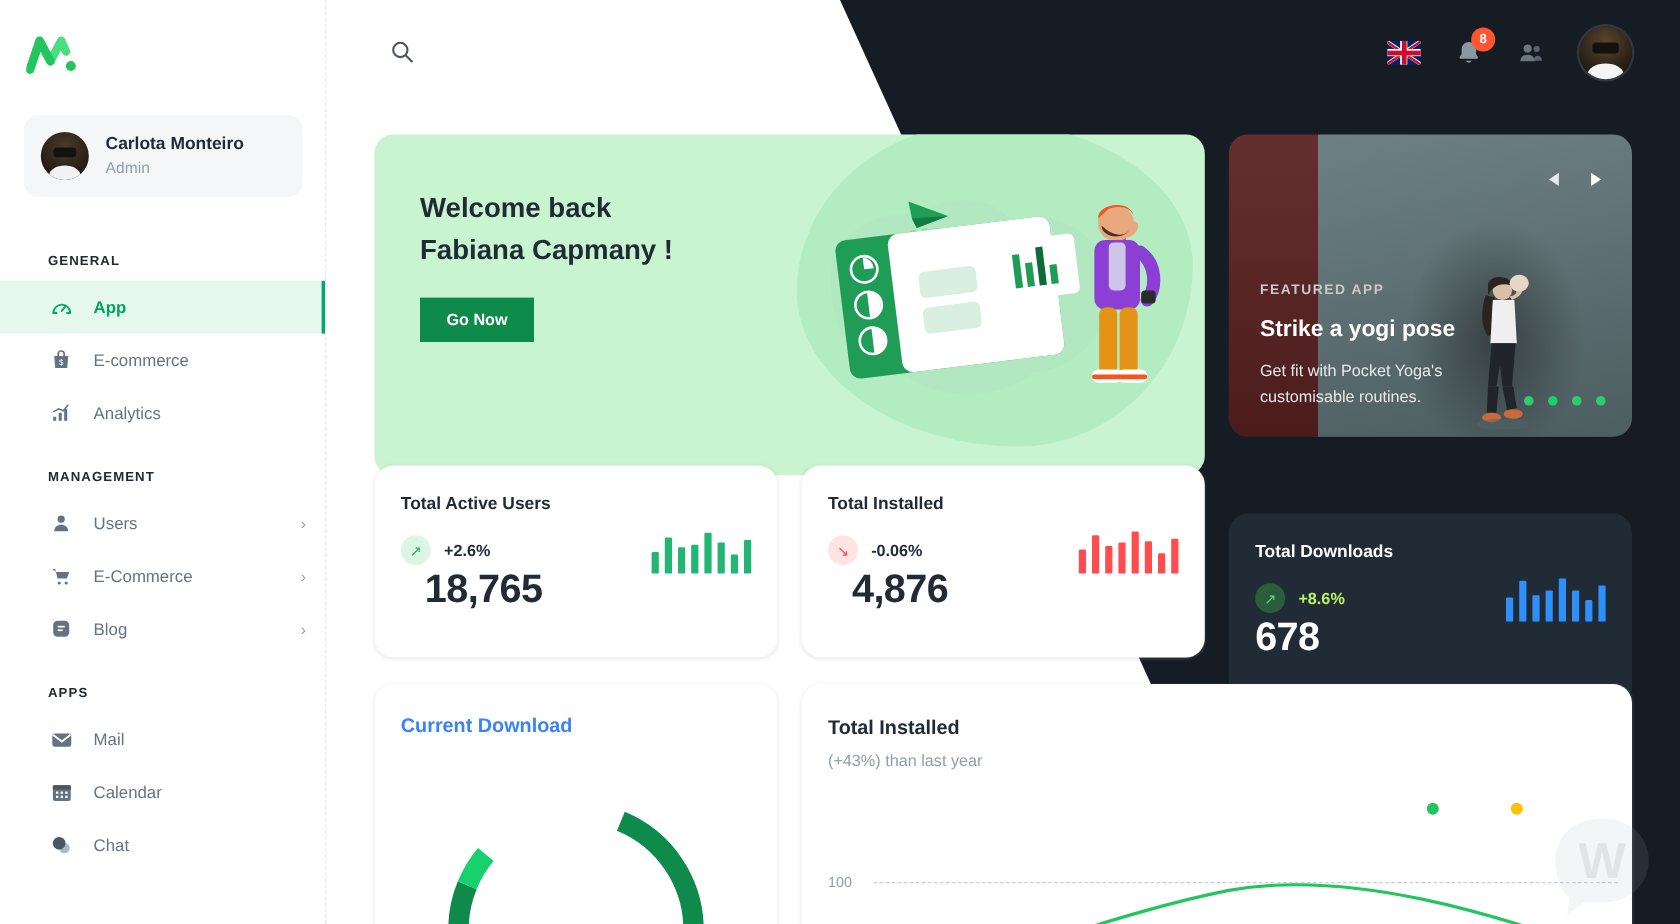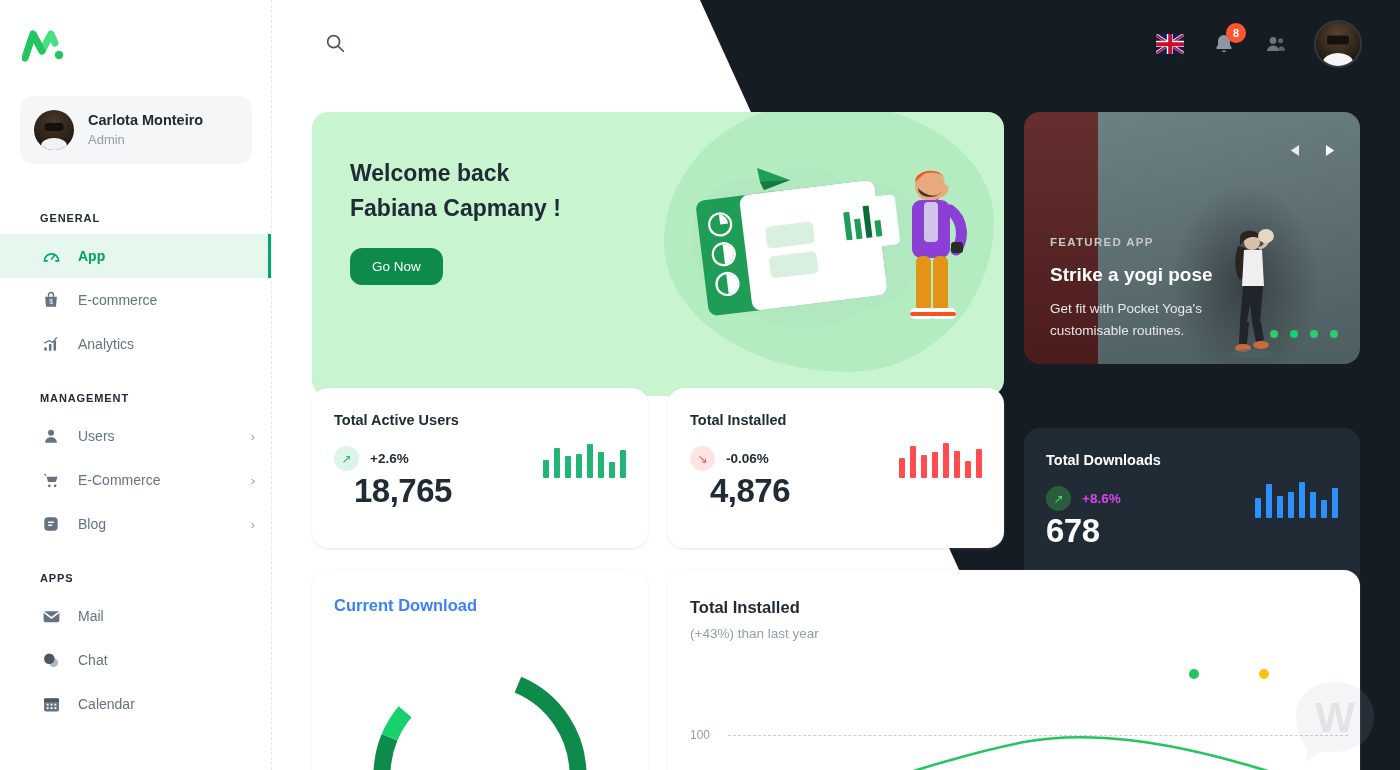--- a/index.html
+++ b/index.html
@@ -152,22 +152,22 @@
   .welcome h2 {
     position: relative; margin: 44px 0 0 38px; font-size: 23px; line-height: 35px;
     color: #212b36; font-weight: 700; max-width: 380px;
   }
   .welcome p {
     position: relative; margin: 16px 0 0 38px; font-size: 13.5px; line-height: 23px;
     color: #2e4a3a; max-width: 330px;
   }
   .go-now {
     position: relative; margin: 22px 0 0 38px; display: inline-block;
-    background: #0e8a4a; color: #fff; font-size: 13.5px; font-weight: 400;
-    padding: 11px 22px; border-radius: 12px; border: none; cursor: pointer;
+    background: #0e8a4a; color: #fff; font-size: 13.5px; font-weight: 700;
+    padding: 11px 22px; border-radius: 0; border: none; cursor: pointer;
   }
   .illus { position: absolute; right: 6px; top: 26px; width: 326px; height: 220px; }
 
   
   .featured {
     left: 752px; top: 112px; width: 336px; height: 252px;
     overflow: hidden;
     background: linear-gradient(90deg, #5c2222 0%, #5c2222 22%, #64797d 22%, #5e7276 100%);
   }
   .featured .photo {
@@ -213,21 +213,21 @@
   .stat .st-pct { font-size: 13.5px; font-weight: 700; }
   .stat .st-value { position:absolute; left: 22px; top: 84px; font-size: 33px; font-weight: 700; letter-spacing: -0.5px; }
   .stat .spark { position:absolute; right: 22px; top: 52px; display:flex; align-items:flex-end; gap: 5px; height: 38px; }
   .spark i { display:block; width: 6px; border-radius: 1px; }
 
   .light-txt .st-title { color: #212b36; }
   .light-txt .st-value { color: #212b36; margin-left: 20px; }
   .light-txt .st-pct  { color: #212b36; }
   .dark-txt .st-title { color: #fff; }
   .dark-txt .st-value { color: #fff; }
-  .dark-txt .st-pct  { color: #d946ef; }
+  .dark-txt .st-pct  { color: #bef264; }
 
   
   .curdl {
     left: 40px; top: 570px; width: 336px; height: 260px;
     background: #fff; box-shadow: 0 1px 3px rgba(145,158,171,0.25);
   }
   .curdl .cd-title { position:absolute; left: 22px; top: 26px; font-size: 16.5px; font-weight: 700; color:#3b82f6; }
   .donut { position:absolute; left: 50%; transform: translateX(-50%); top: 92px; width: 226px; height: 226px; }
 
   .tinst {
@@ -347,40 +347,40 @@
           <svg viewBox="0 0 24 24" width="21" height="21">
             <rect x="3" y="6" width="18" height="12.5" rx="2" fill="#637381"></rect>
             <path d="M3.6 7.2 L12 13.6 L20.4 7.2" fill="none" stroke="#fff" stroke-width="1.8"></path>
           </svg>
         </span>
         <span class="label">Mail</span>
       </div>
       <div class="nav-item">
         <span class="ico">
           <svg viewBox="0 0 24 24" width="21" height="21">
-            <circle cx="14.5" cy="14.5" r="5" fill="#b0b9c1"></circle>
-            <circle cx="9.5" cy="10" r="6" fill="#4b5660"></circle>
-          </svg>
-        </span>
-        <span class="label">Chat</span>
-      </div>
-      <div class="nav-item">
-        <span class="ico">
-          <svg viewBox="0 0 24 24" width="21" height="21">
             <rect x="3.5" y="5" width="17" height="15" rx="2" fill="#637381"></rect>
             <rect x="3.5" y="5" width="17" height="4" fill="#4b5660"></rect>
             <rect x="6.5" y="11" width="2.2" height="2.2" fill="#fff"></rect>
             <rect x="10.9" y="11" width="2.2" height="2.2" fill="#fff"></rect>
             <rect x="15.3" y="11" width="2.2" height="2.2" fill="#fff"></rect>
             <rect x="6.5" y="15" width="2.2" height="2.2" fill="#fff"></rect>
             <rect x="10.9" y="15" width="2.2" height="2.2" fill="#fff"></rect>
             <rect x="15.3" y="15" width="2.2" height="2.2" fill="#fff"></rect>
           </svg>
         </span>
         <span class="label">Calendar</span>
+      </div>
+      <div class="nav-item">
+        <span class="ico">
+          <svg viewBox="0 0 24 24" width="21" height="21">
+            <circle cx="14.5" cy="14.5" r="5" fill="#b0b9c1"></circle>
+            <circle cx="9.5" cy="10" r="6" fill="#4b5660"></circle>
+          </svg>
+        </span>
+        <span class="label">Chat</span>
       </div>
     </div>
   </aside>
 
   <main class="content">
 
     <section class="card welcome">
       <div class="blob"></div>
       <h2>
         <span>Welcome back</span><br>

